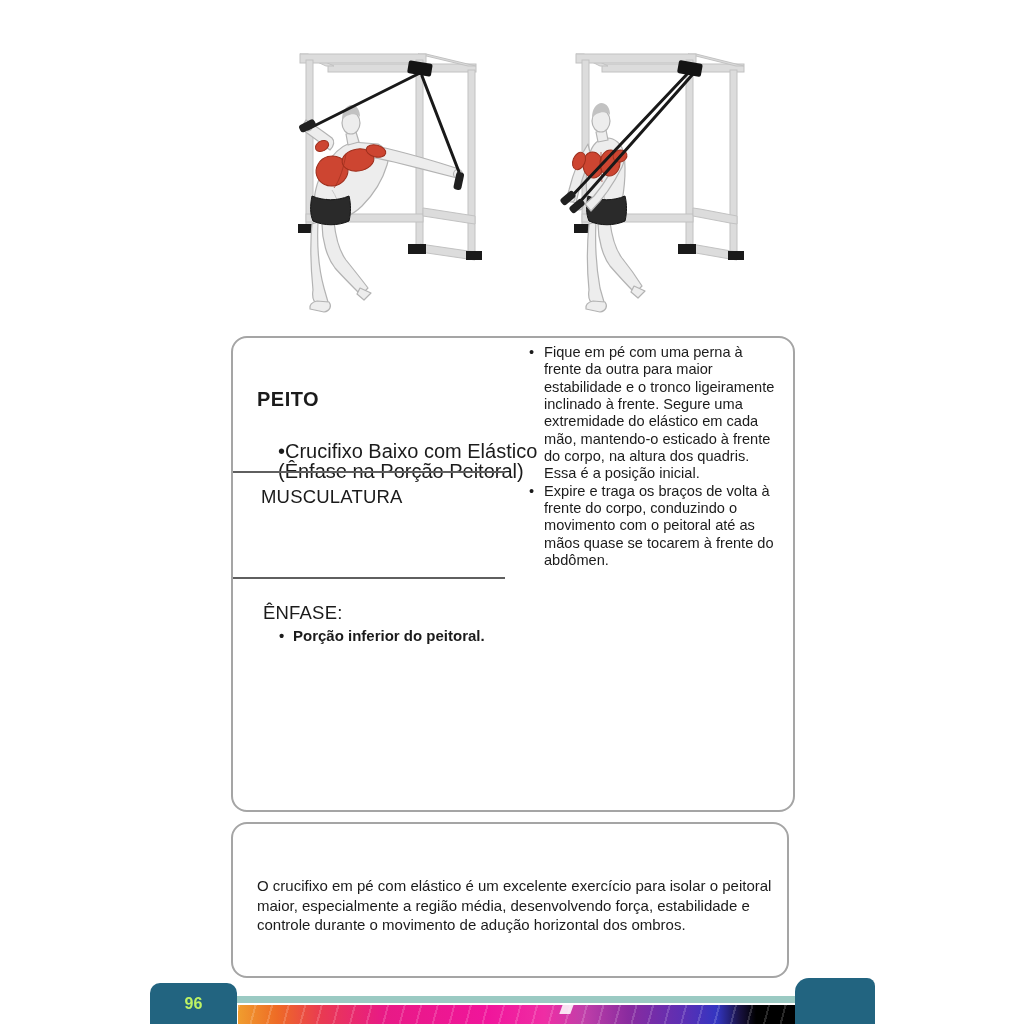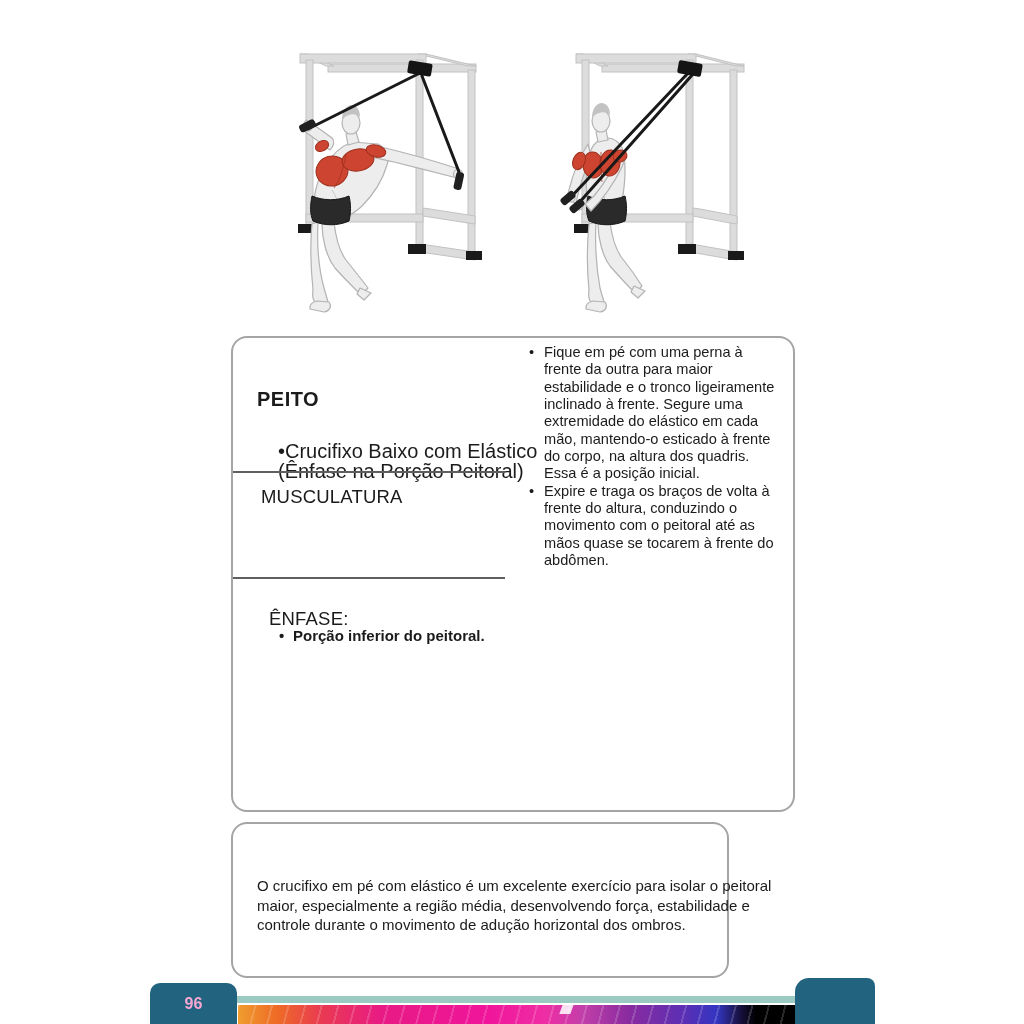--- a/index.html
+++ b/index.html
@@ -48,30 +48,30 @@
   .instr-list{
     position:absolute;left:294px;top:6px;width:254px;
     margin:0;padding:0;list-style:none;
     font-size:14.6px;line-height:17.35px;
   }
   .instr-list li{position:relative;padding-left:17px;}
   .instr-list li::before{content:"•";position:absolute;left:2px;}
 
   
   .summary-panel{
-    position:absolute;left:231px;top:822px;width:498px;height:156px;
+    position:absolute;left:231px;top:822px;width:558px;height:156px;
     border:2px solid #a5a5a5;border-radius:16px;box-sizing:border-box;background:#fff;
   }
   .summary-text{position:absolute;left:24px;top:52px;width:526px;font-size:15px;line-height:19.5px;}
 
   
   .page-num-box{
     position:absolute;left:150px;top:983px;width:87px;height:41px;
     background:var(--footer-teal,#226480);border-radius:10px 10px 0 0;
-    color:#f9a8d4;font-size:16px;font-weight:bold;
+    color:#bef264;font-size:16px;font-weight:bold;
     display:flex;align-items:center;justify-content:center;
   }
   .teal-line{position:absolute;left:237px;top:996px;width:558px;height:7px;background:var(--teal-line,#9bcac3);}
   .gradient-bar{
     position:absolute;left:238px;top:1005px;width:557px;height:19px;overflow:hidden;
     background:linear-gradient(90deg,
       var(--grad-1,#f09d2e) 0%, var(--grad-2,#ee6b26) 7%, var(--grad-3,#e93a52) 15%,
       var(--grad-4,#e81a85) 26%, var(--grad-5,#f0159b) 45%, #ef2da4 55%, #c13fa9 62%,
       var(--grad-6,#8a2b9f) 70%, var(--grad-7,#5b2fb4) 80%, #3335c1 86%,
       #191243 90%, var(--grad-8,#030303) 93%, var(--grad-8,#000000) 100%);
@@ -190,28 +190,28 @@
     <div>•Crucifixo Baixo com Elástico</div>
     <div>(Ênfase na Porção Peitoral)</div>
   </div>
 
   <div id="sep1" class="sep"></div>
 
   <h2 id="musc-heading" class="sec-heading" style="margin:4px;">MUSCULATURA</h2>
 
   <div id="sep2" class="sep"></div>
 
-  <h2 id="enfase-heading" class="sec-heading" style="margin:12px;">ÊNFASE:</h2>
+  <h2 id="enfase-heading" class="sec-heading" style="margin:6px;">ÊNFASE:</h2>
   <ul id="enfase-list" class="dot-list">
     <li>Porção inferior do peitoral.</li>
   </ul>
 
   <ul class="instr-list">
     <li>Fique em pé com uma perna à frente da outra para maior estabilidade e o tronco ligeiramente inclinado à frente. Segure uma extremidade do elástico em cada mão, mantendo-o esticado à frente do corpo, na altura dos quadris. Essa é a posição inicial.</li>
-    <li>Expire e traga os braços de volta à frente do altura, conduzindo o movimento com o peitoral até as mãos quase se tocarem à frente do abdômen.</li>
+    <li>Expire e traga os braços de volta à frente do corpo, conduzindo o movimento com o peitoral até as mãos quase se tocarem à frente do abdômen.</li>
   </ul>
 </section>
 
 <section class="summary-panel">
   <p class="summary-text" style="margin:0;">O crucifixo em pé com elástico é um excelente exercício para isolar o peitoral maior, especialmente a região média, desenvolvendo força, estabilidade e controle durante o movimento de adução horizontal dos ombros.</p>
 </section>
 
 <div class="page-num-box">
   <span>96</span>
 </div>

